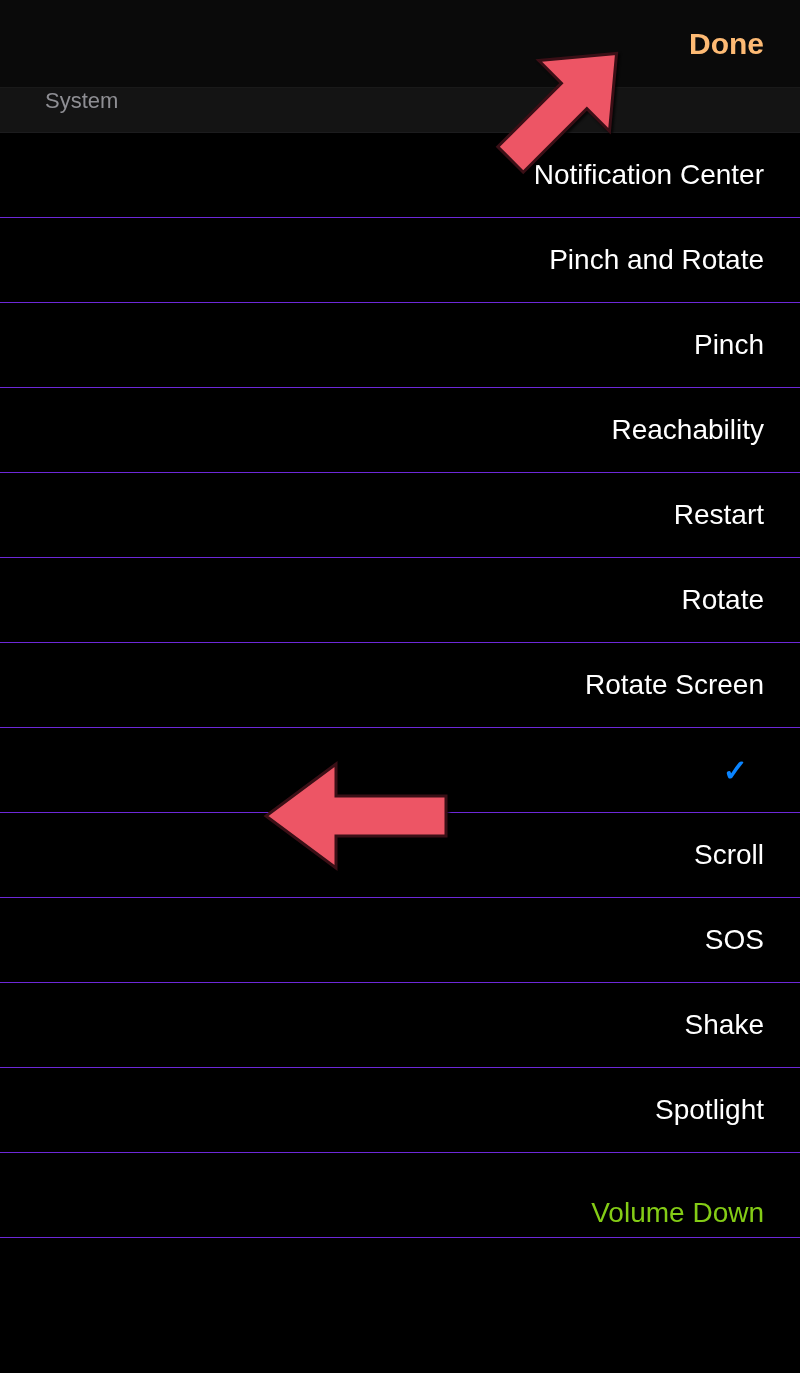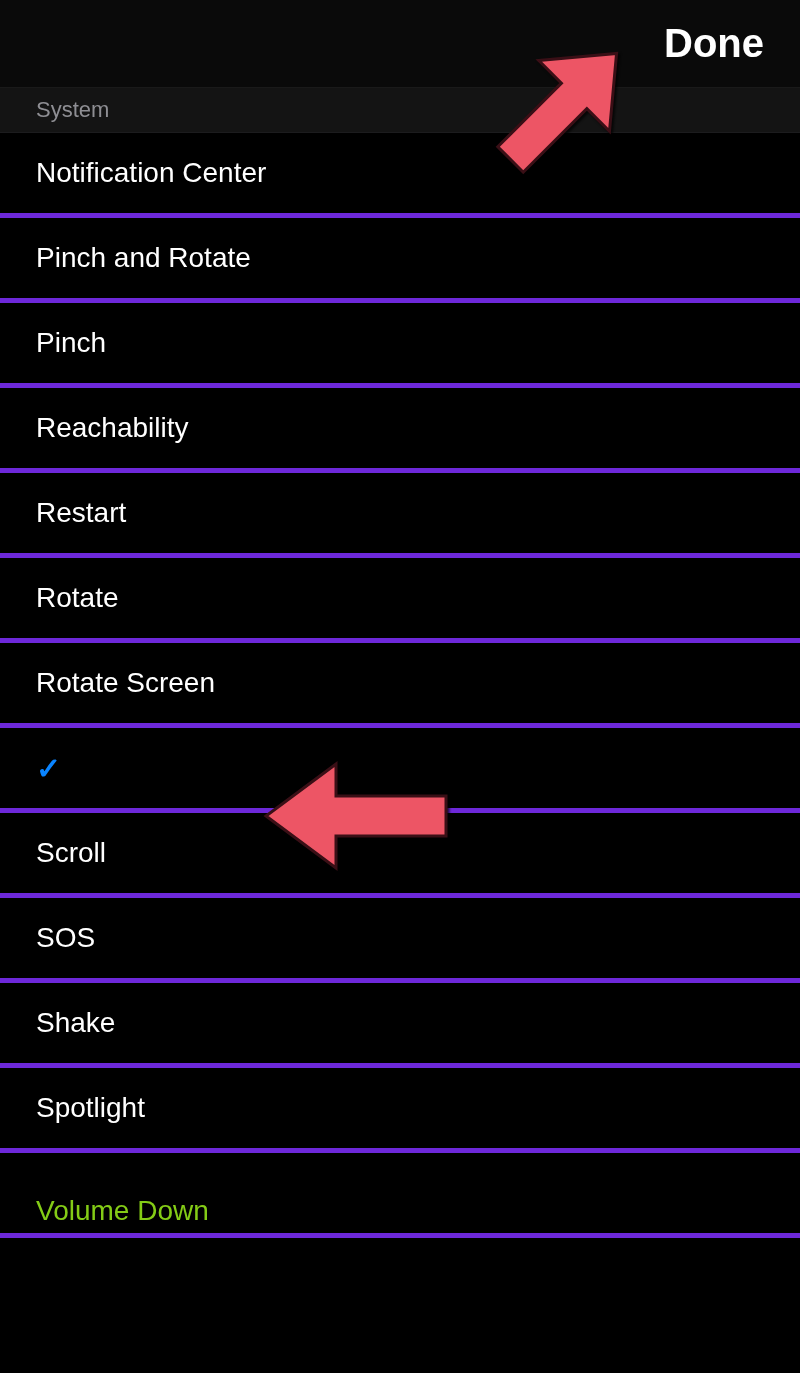--- a/index.html
+++ b/index.html
@@ -18,47 +18,47 @@
     .nav-bar {
       height: 88px;
       background: #0a0a0a;
       display: flex;
       justify-content: flex-end;
       align-items: center;
       padding: 0 36px;
       border-bottom: 1px solid #1a1a1a;
     }
     .done-btn {
-      color: #ffffff;
-      font-size: 40px;
+      color: #fdba74;
+      font-size: 30px;
       font-weight: 600;
       background: none;
       border: none;
       cursor: pointer;
     }
     .section-header {
       height: 44px;
       background: #141414;
       display: flex;
-      align-items: center;
-      padding: 0 36px;
+      align-items: flex-start;
+      padding: 0 45px;
       color: #8e8e93;
       font-size: 22px;
       font-weight: 400;
     }
     .list {
       background: #000;
     }
     .list-item {
       height: 85px;
       display: flex;
       align-items: center;
-      justify-content: flex-start;
+      justify-content: flex-end;
       padding: 0 36px 0 36px;
-      border-bottom: 5px solid #6d28d9;
+      border-bottom: 1px solid #6d28d9;
       margin-left: 0;
       cursor: pointer;
     }
     .list-item .label {
       font-size: 28px;
       color: #fff;
       font-weight: 400;
     }
     .list-item.selected .label {
       color: #8e8e93;

